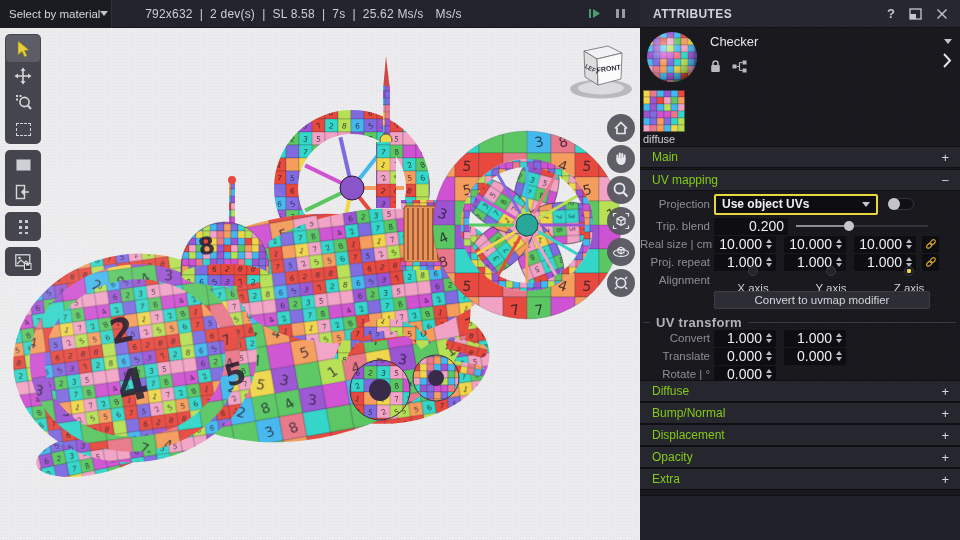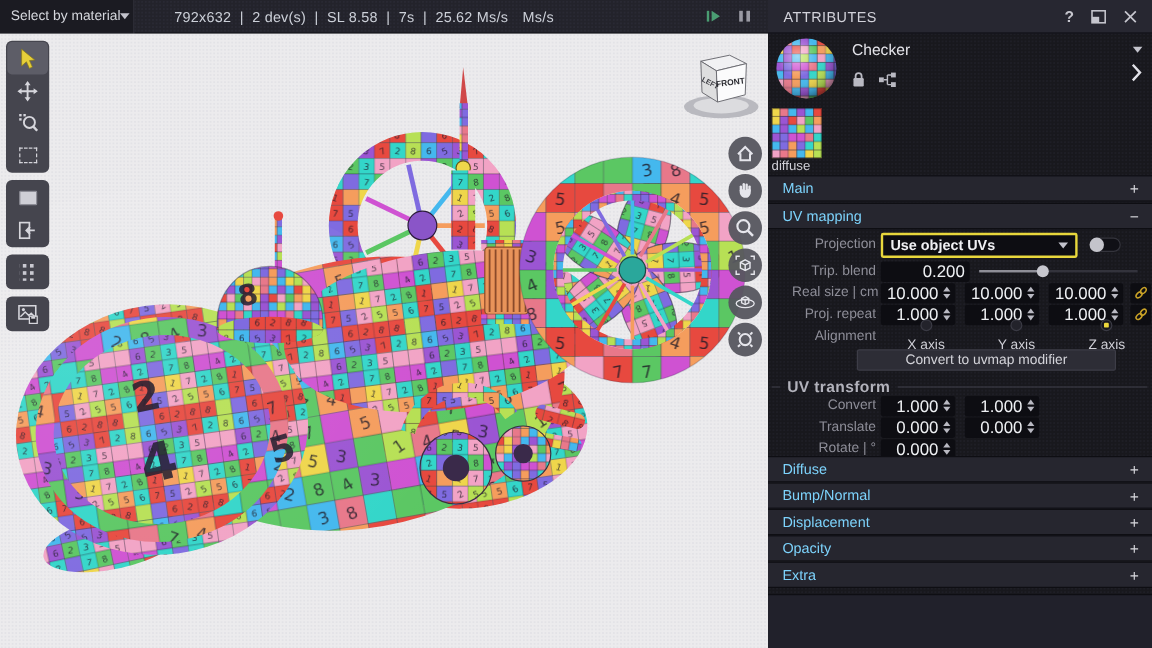--- a/index.html
+++ b/index.html
@@ -40,45 +40,45 @@
   .navbtn { width:28px; height:28px; border-radius:50%; background:rgba(86,86,95,.95);
     display:flex; align-items:center; justify-content:center; cursor:pointer; }
 
   .viewcube { position:absolute; left:562px; top:8px; }
 
   
   .panel { position:absolute; left:640px; top:0; width:320px; height:540px; background:#18181d; color:#d6d6dc;
     background-image:radial-gradient(rgba(150,150,200,.05) 1px, transparent 1px); background-size:3px 3px; }
   .p-head { position:absolute; top:0; left:0; right:0; height:28px; background:#272731;
     display:flex; align-items:center; border-bottom:1px solid #101016; }
-  .p-title { font-size:12px; font-weight:normal; letter-spacing:.4px; color:#d2d2da; margin-left:13px; }
+  .p-title { font-size:12px; font-weight:bold; letter-spacing:.4px; color:#d2d2da; margin-left:13px; }
   .p-head .hicons { margin-left:auto; display:flex; align-items:center; gap:14px; padding-right:12px; }
   .help { font-size:13px; font-weight:bold; color:#c6c6ce; cursor:pointer; }
 
   .mat-block { position:absolute; top:28px; left:0; right:0; height:62px; }
   .mat-thumb { position:absolute; left:6px; top:3px; width:52px; height:52px; cursor:pointer; }
   .mat-name-row { position:absolute; left:70px; top:6px; right:8px; display:flex; align-items:center;
     justify-content:space-between; cursor:pointer; }
   .mat-name { font-size:13px; color:#e4e4ea; }
   .mat-icons { position:absolute; left:70px; top:32px; display:flex; gap:11px; align-items:center; }
   .mat-expand { position:absolute; right:8px; top:24px; cursor:pointer; }
 
   .tex-block { position:absolute; top:90px; left:0; right:0; height:56px; }
   .tex-thumb { position:absolute; left:3px; top:0; width:42px; height:42px; cursor:pointer; }
   .tex-label { position:absolute; left:3px; top:43px; font-size:11px; color:#cfcfd6; }
 
   .secbar { height:22px; background:#26262f; border-top:1px solid #0e0e13; border-bottom:1px solid #0e0e13;
     display:flex; align-items:center; cursor:pointer; }
-  .secbar .st { font-size:12px; color:#7dd3fc; margin-left:12px; }
+  .secbar .st { font-size:12px; color:#84cc16; margin-left:12px; }
   .secbar .sign { margin-left:auto; margin-right:11px; font-size:13px; color:#d6d6dc; }
   .sec-main { position:absolute; top:146px; left:0; right:0; }
   .sec-uv   { position:absolute; top:169px; left:0; right:0; }
 
   .uv-content { position:absolute; top:191px; left:0; right:0; height:189px; overflow:hidden; }
-  .row { display:flex; align-items:center; height:18px;padding-left:20px; }
+  .row { display:flex; align-items:center; height:18px; }
   .row.proj { height:26px; }
   .lab { width:74px; flex:none; text-align:right; padding-right:4px; font-size:11.5px; color:#8e8e98;
     white-space:nowrap; }
   .dd { width:164px; height:21px; background:#0d0d12; border:2px solid #e8d73c; border-radius:2px;
     display:flex; align-items:center; cursor:pointer; }
   .dd .ddtxt { font-size:12px; font-weight:bold; color:#f0f0f4; margin-left:6px; white-space:nowrap; }
   .dd .caret { margin-left:auto; margin-right:6px; }
   .toggle { margin-left:10px; width:26px; height:12px; background:#101016; border:1px solid #34343c;
     border-radius:7px; position:relative; cursor:pointer; }
   .toggle::after { content:""; position:absolute; left:-1px; top:-1px; width:12px; height:12px;

